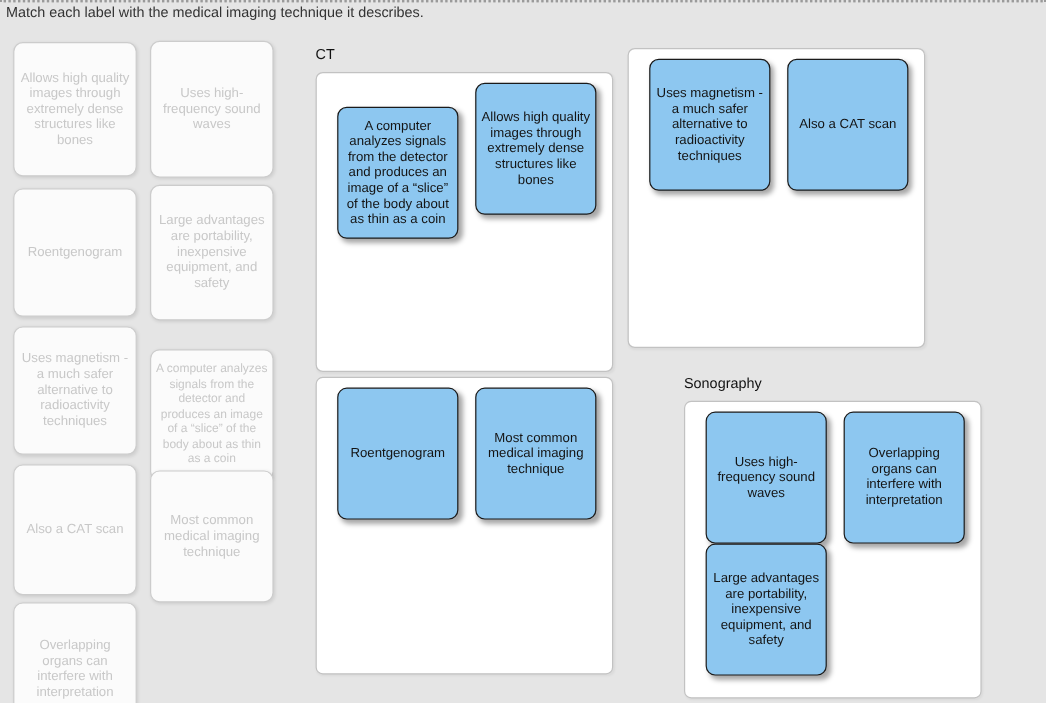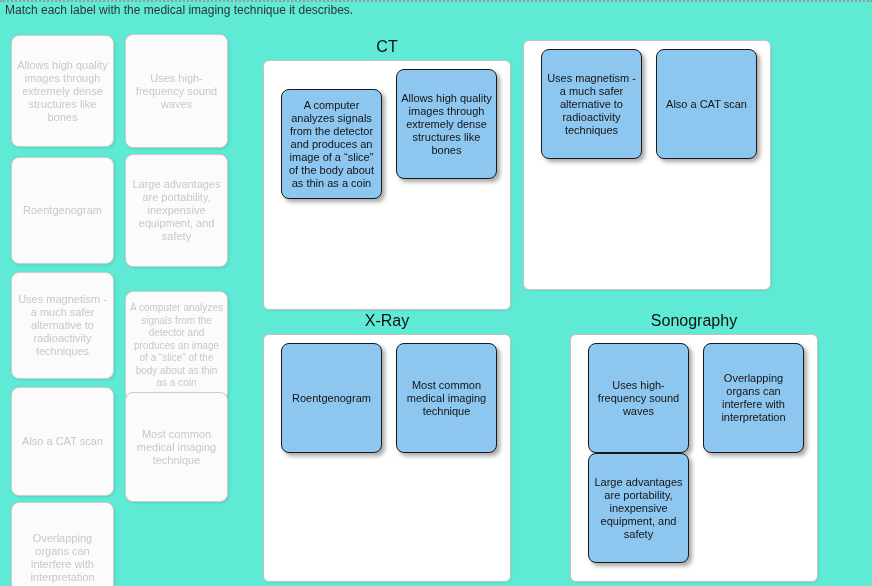--- a/index.html
+++ b/index.html
@@ -1,21 +1,21 @@
 <!DOCTYPE html>
 <html><head>
 <meta charset="utf-8">
 <style>
   html, body { margin: 0; padding: 0; background: #fff; }
   .page {
     position: relative;
     width: 872px;
     height: 586px;
     overflow: hidden;
-    background: #5eead4;
+    background: #e5e5e5;
     border-top: 2px dotted #9a9a9a;
     box-sizing: border-box;
     font-family: "Liberation Sans", sans-serif;
   }
   .instruction {
     position: absolute;
     left: 5px;
     top: 1px;
     font-size: 12px;
     color: #333333;
@@ -50,23 +50,23 @@
   .small { font-size: 10px; line-height: 12.5px; margin-top: 20px; }
 
   
   .cat { position: absolute; width: 248px; }
   .cat-ct   { left: 263px; top: 36px;  }
   .cat-mri  { left: 523px; top: 36px;  }
   .cat-xray { left: 263px; top: 310px; }
   .cat-sono { left: 523px; top: 310px; padding-left: 47px; }
   .cat-title {
     height: 20px;
-    font-size: 16px;
+    font-size: 12px;
     color: #111111;
-    text-align: center;
+    text-align: left;
   }
   .panel {
     position: relative;
     width: 248px;
     box-sizing: border-box;
     background: #ffffff;
     border: 1px solid #c2c2c2;
     border-radius: 6px;
     box-shadow: 1px 1px 2px rgba(0,0,0,0.05);
   }
@@ -125,21 +125,20 @@
   </div>
 
   <div class="cat cat-mri">
     <div class="panel panel-tall">
       <div class="card slot-a">Uses magnetism - a much safer alternative to radioactivity techniques</div>
       <div class="card slot-b">Also a CAT scan</div>
     </div>
   </div>
 
   <div class="cat cat-xray">
-    <div class="cat-title">X-Ray</div>
     <div class="panel panel-short">
       <div class="card slot-a">Roentgenogram</div>
       <div class="card slot-b">Most common medical imaging technique</div>
     </div>
   </div>
 
   <div class="cat cat-sono">
     <div class="cat-title">Sonography</div>
     <div class="panel panel-short">
       <div class="card slot-a">Uses high-frequency sound waves</div>

